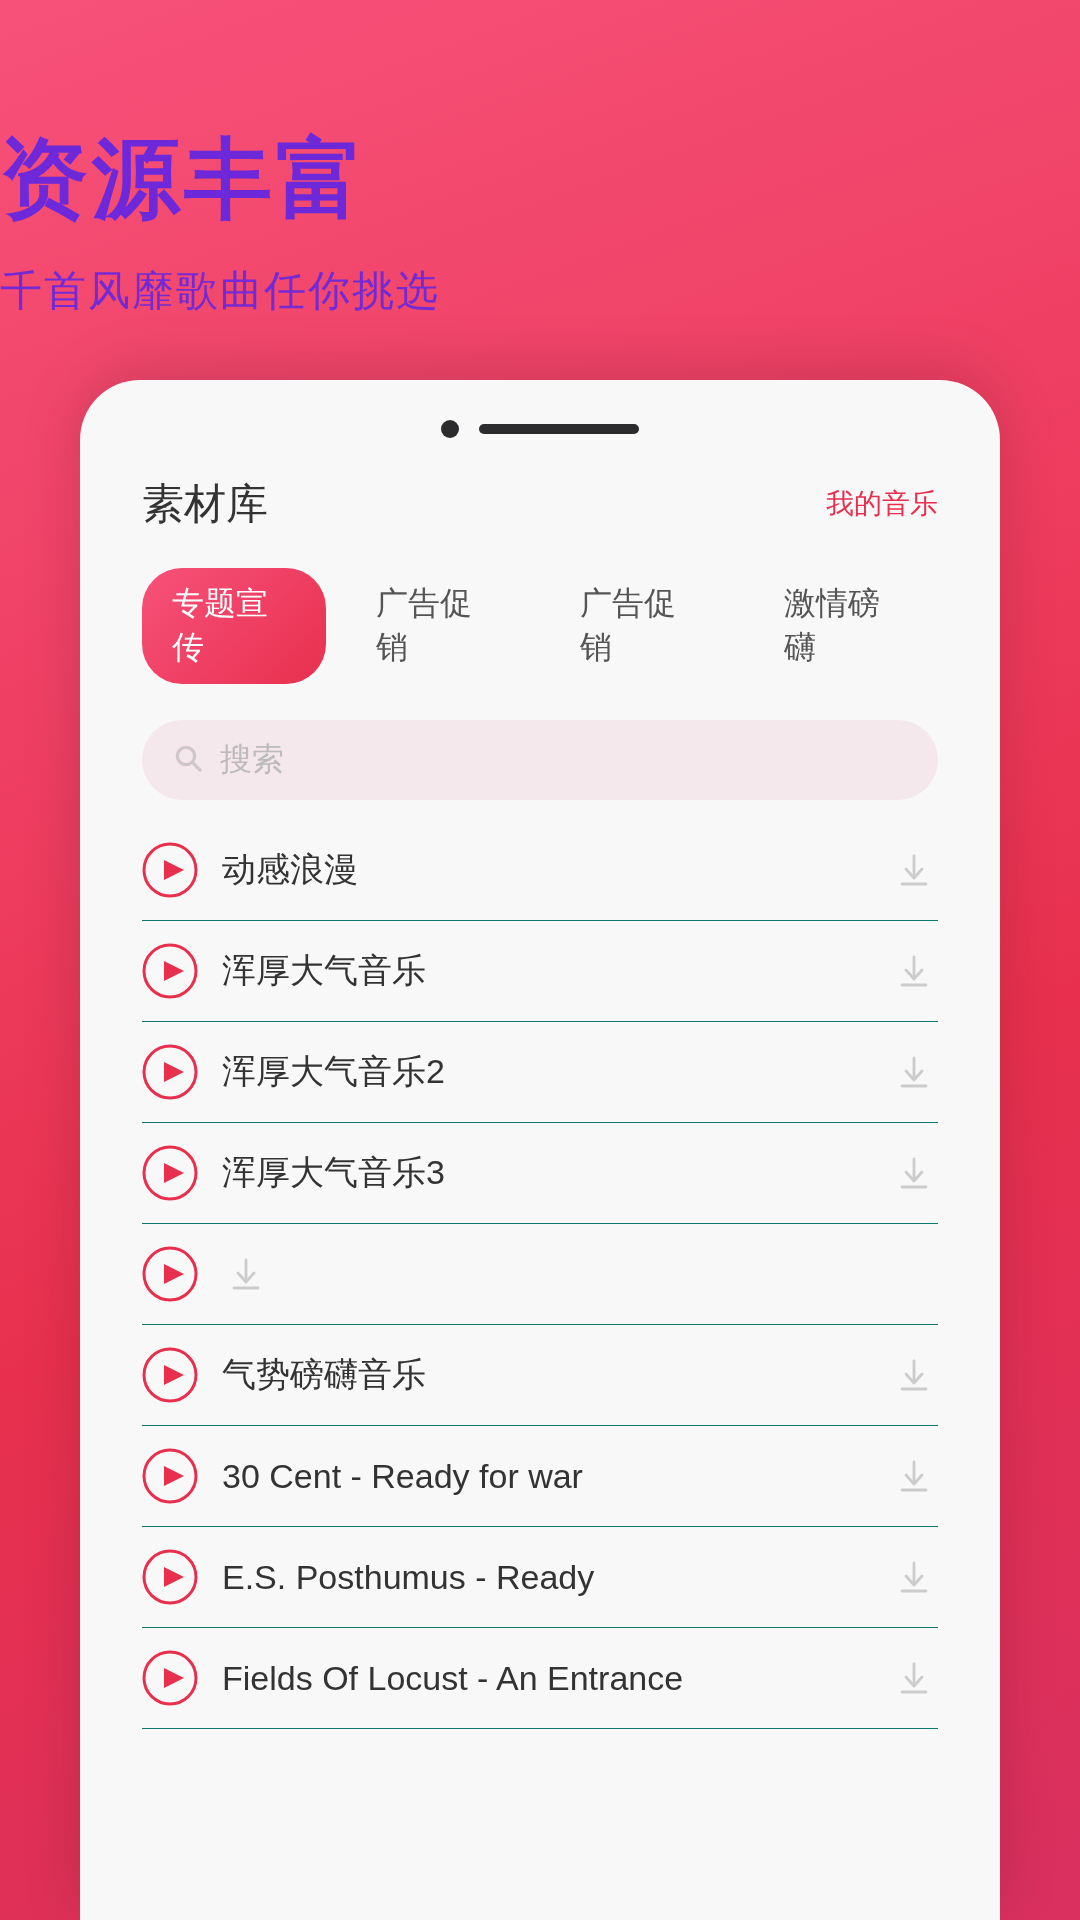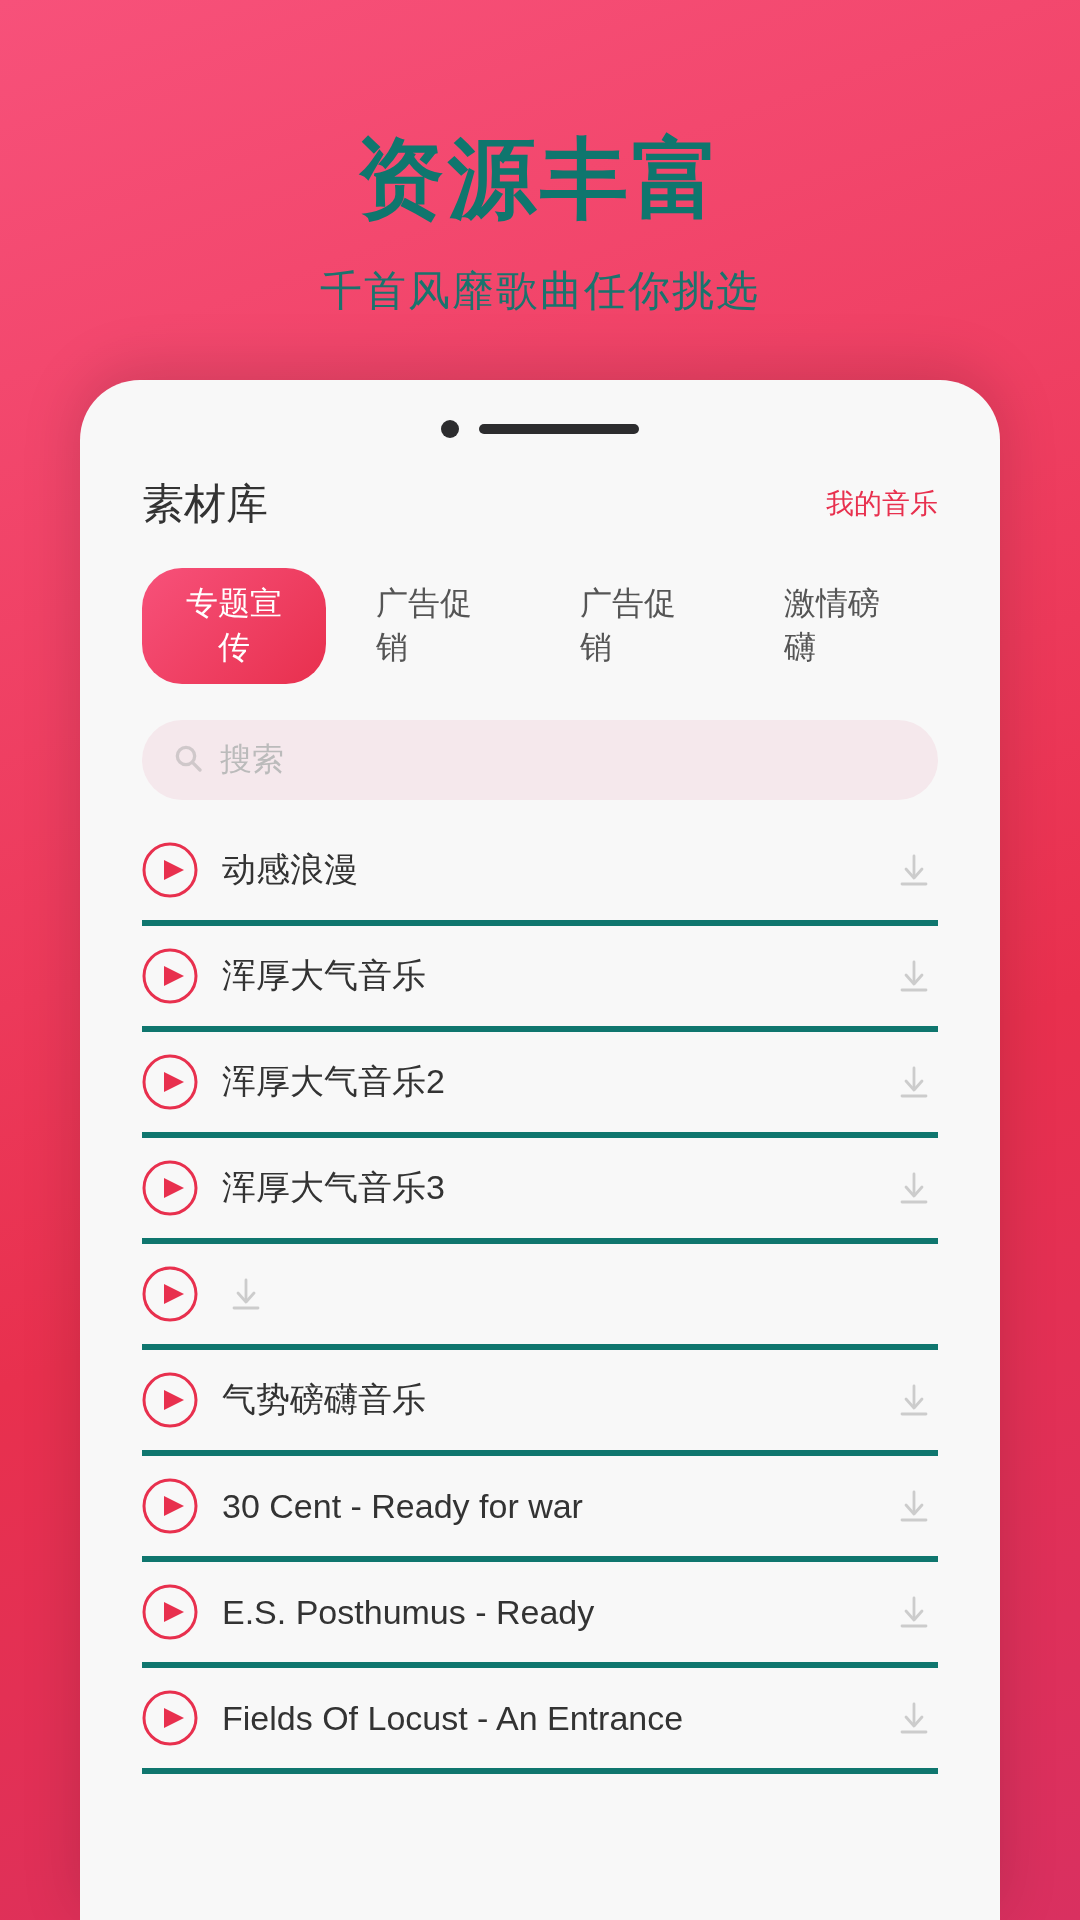--- a/index.html
+++ b/index.html
@@ -10,22 +10,22 @@
       height: 1920px;
       font-family: -apple-system, 'PingFang SC', 'Helvetica Neue', sans-serif;
       background: linear-gradient(160deg, #f7517a 0%, #e8304e 60%, #d93060 100%);
       overflow: hidden;
       position: relative;
     }
 
     .header-section {
       width: 100%;
       padding-top: 120px;
-      text-align: center;
-      color: #0f766e;
+      text-align: left;
+      color: #6d28d9;
     }
 
     .header-title {
       font-size: 88px;
       font-weight: 700;
       letter-spacing: 4px;
       margin-bottom: 24px;
     }
 
     .header-subtitle {
@@ -107,21 +107,20 @@
       padding: 14px 30px;
       border-radius: 40px;
       color: #555;
       font-weight: 400;
     }
 
     .tab-item.active {
       background: linear-gradient(135deg, #f7517a, #e8304e);
       color: white;
       font-weight: 500;
-      text-align: center;
     }
 
     .search-bar {
       display: flex;
       align-items: center;
       background: #f5e8ec;
       border-radius: 40px;
       padding: 18px 30px;
       margin-bottom: 20px;
       gap: 16px;
@@ -139,21 +138,21 @@
     }
 
     .music-list {
       list-style: none;
     }
 
     .music-item {
       display: flex;
       align-items: center;
       padding: 22px 0;
-      border-bottom: 6px solid #0f766e;
+      border-bottom: 1px solid #0f766e;
       gap: 24px;
     }
 
     .play-btn {
       width: 56px;
       height: 56px;
       flex-shrink: 0;
     }
 
     .play-btn svg {

